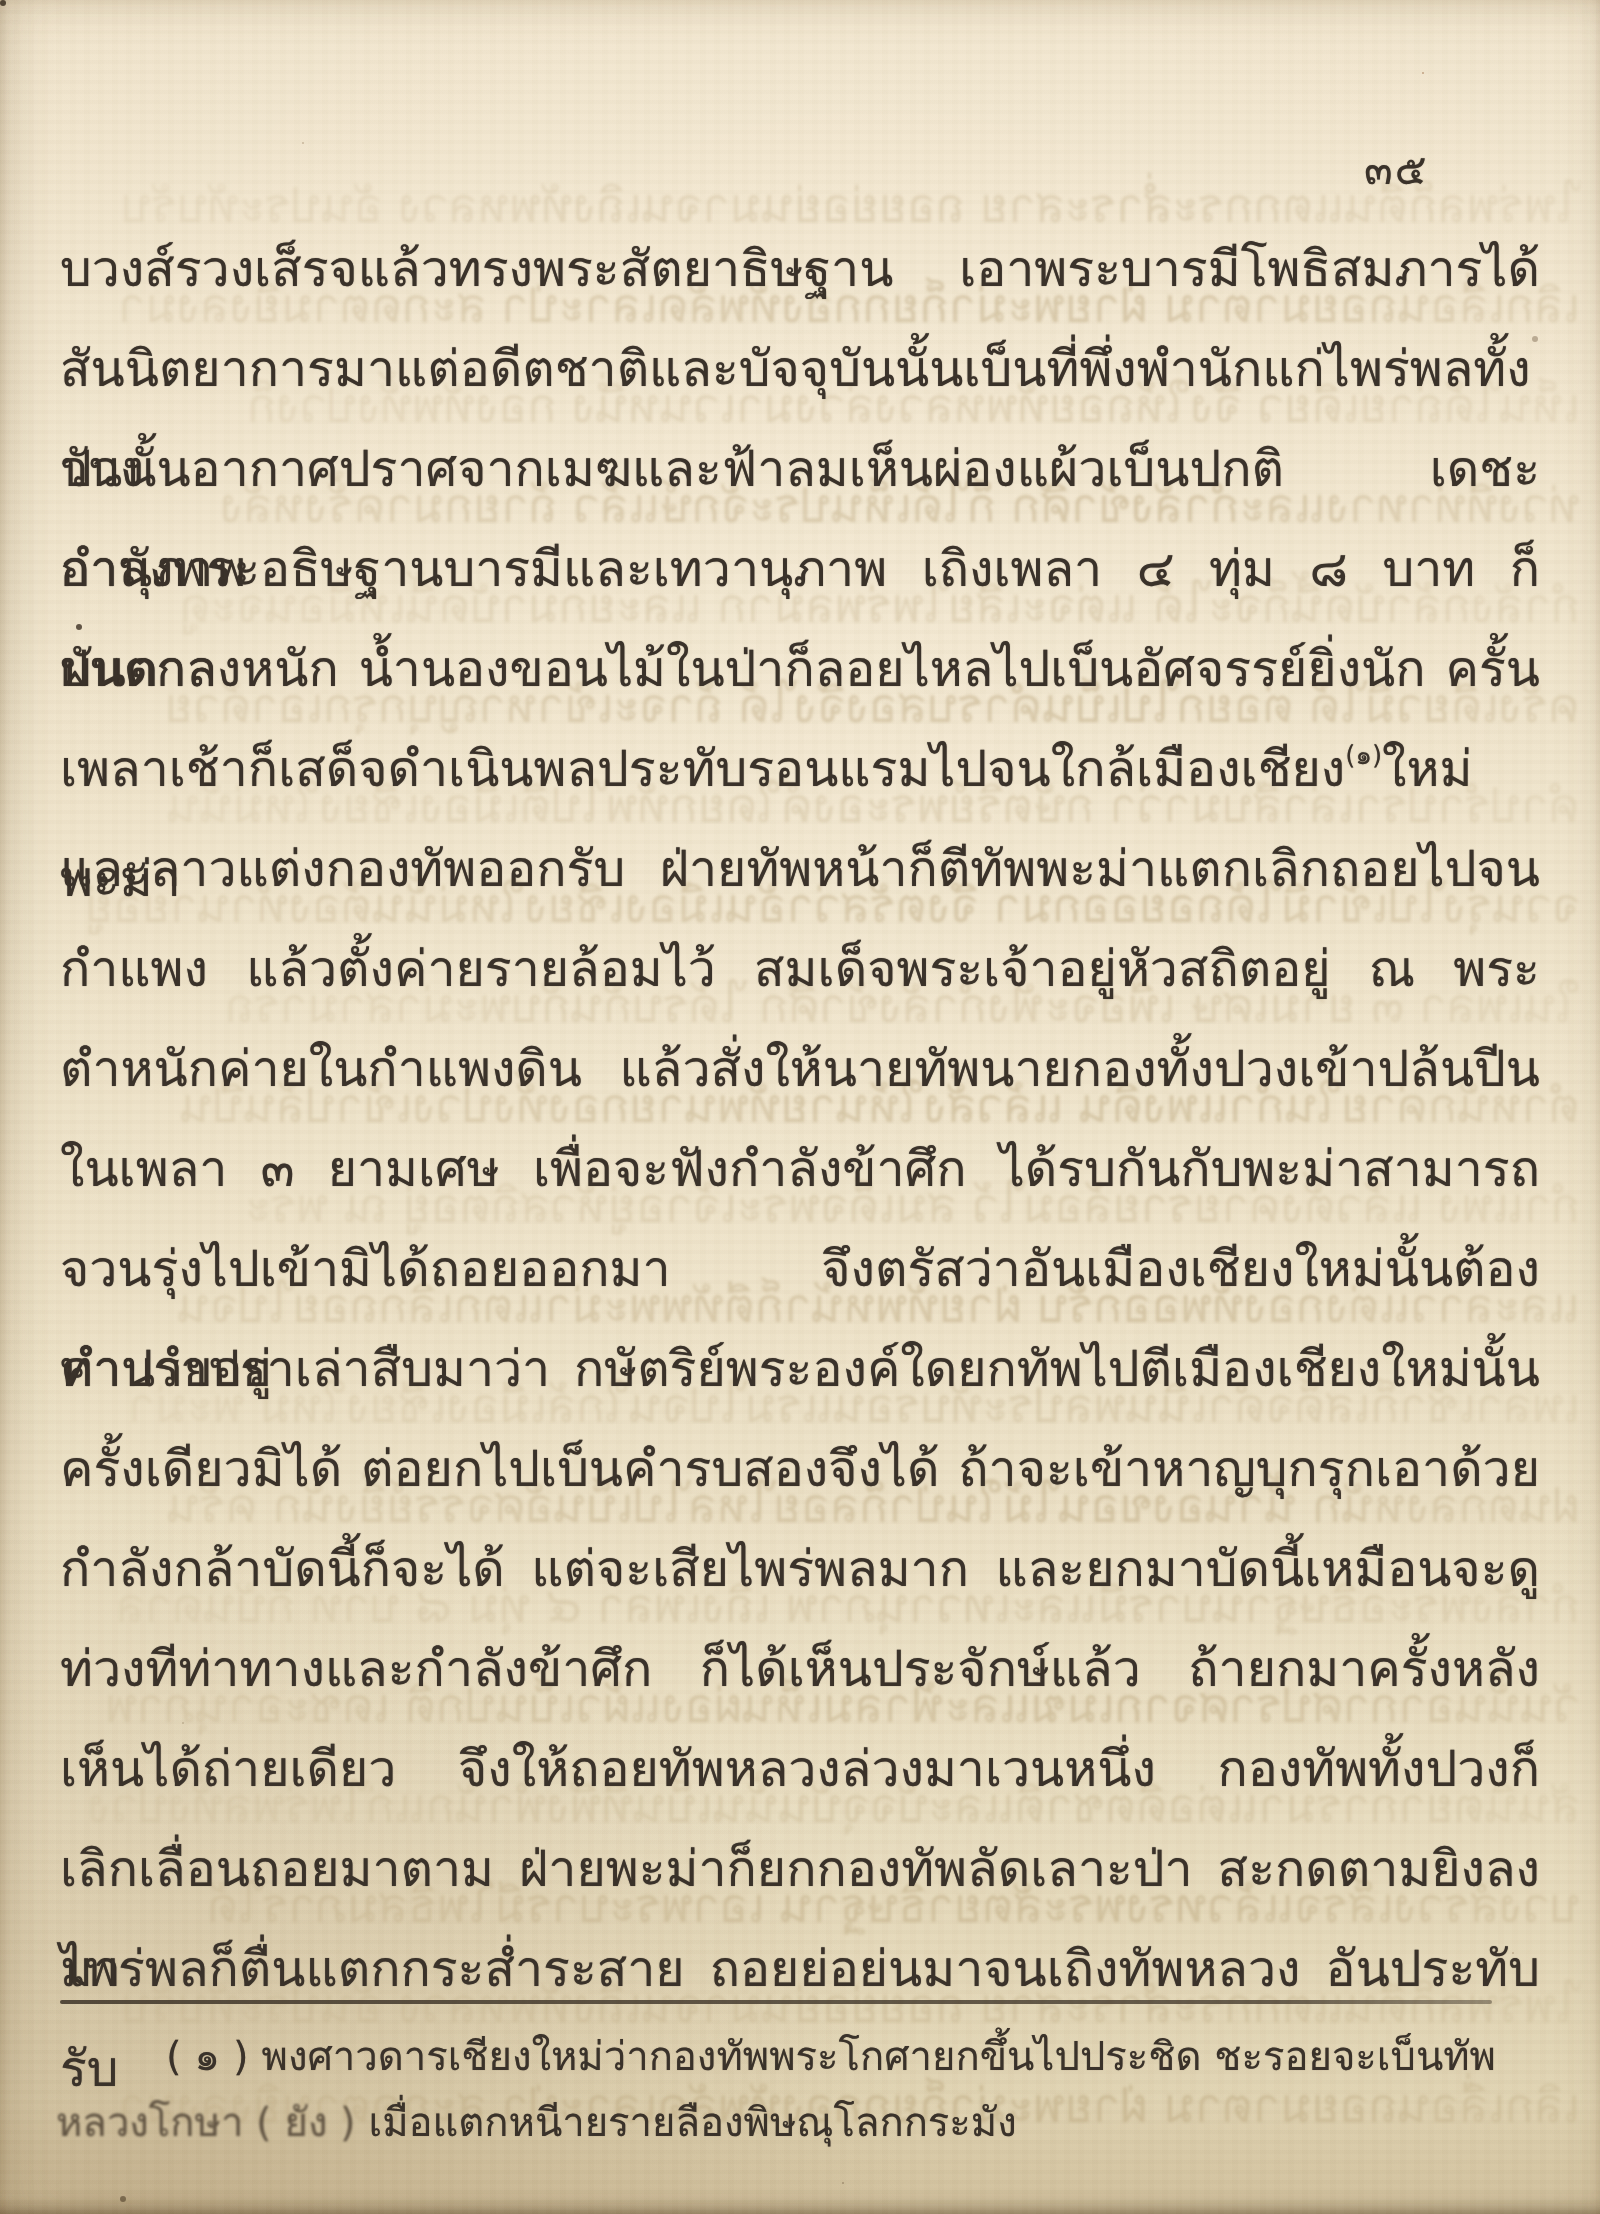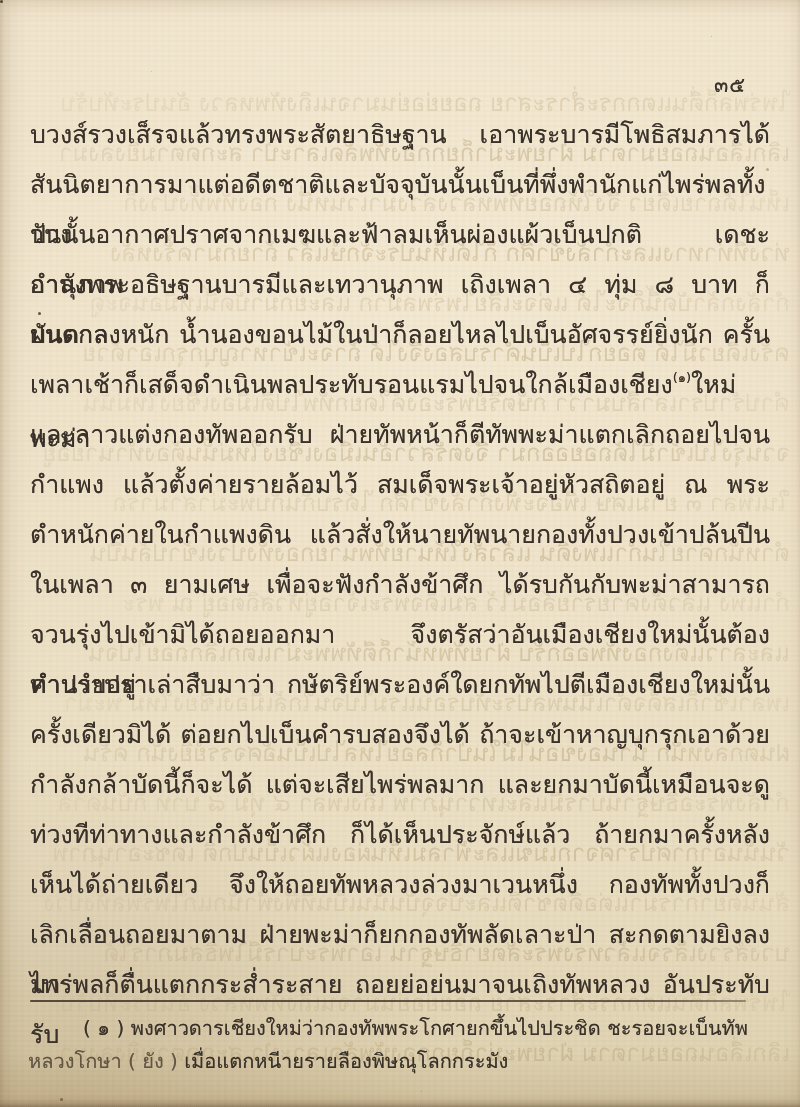--- a/index.html
+++ b/index.html
@@ -45,21 +45,21 @@
     text-align-last:justify;
     text-shadow:0 0 .5px rgba(55,46,38,.65);
     white-space:normal;
   }
   .fnmark{
     font-size:13px;
     position:relative;top:-11px;
     letter-spacing:0;
   }
   .page-number{
-    position:absolute;top:68px;left:714px;
+    position:absolute;top:68px;left:682px;
     font-size:21px;letter-spacing:1px;
     text-shadow:0 0 .5px rgba(55,46,38,.6);
   }
   .footnote-rule{
     position:absolute;left:30px;top:1000px;width:716px;height:2px;
     background:linear-gradient(90deg,rgba(62,52,40,.85) 0%,rgba(62,52,40,.75) 85%,rgba(62,52,40,.45));
     border-radius:1px;
   }
   .footnote{
     position:absolute;left:28px;top:1012px;width:720px;

